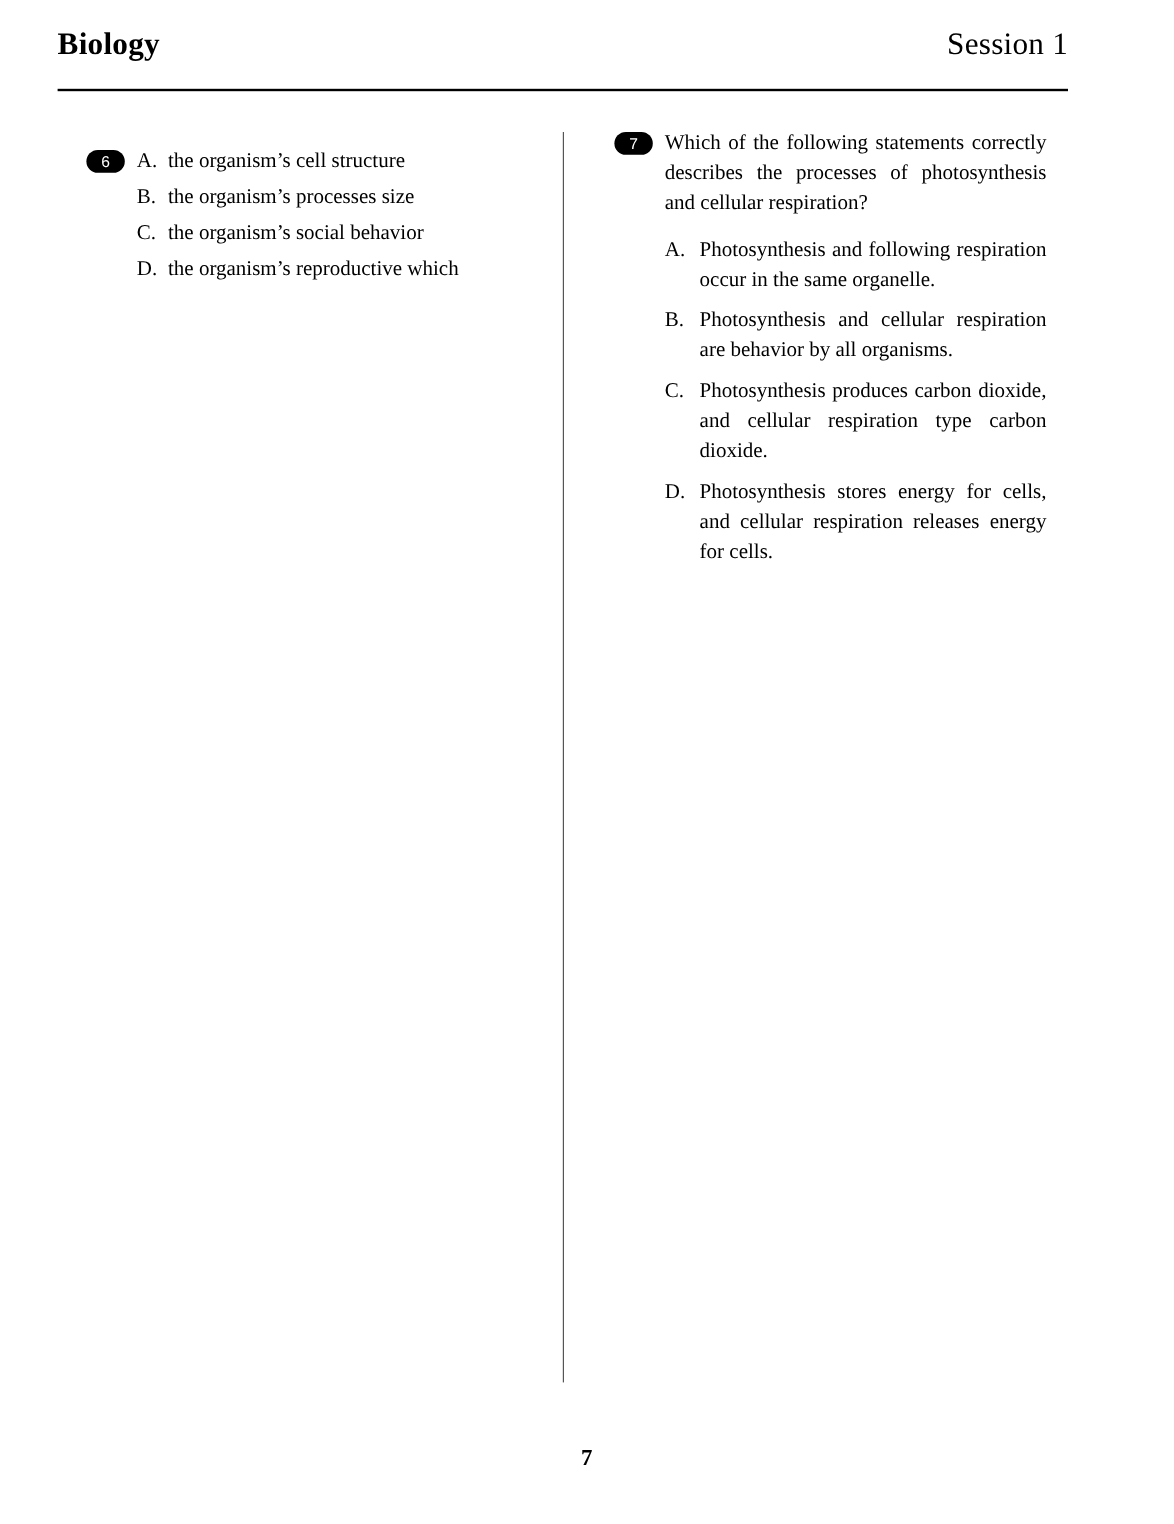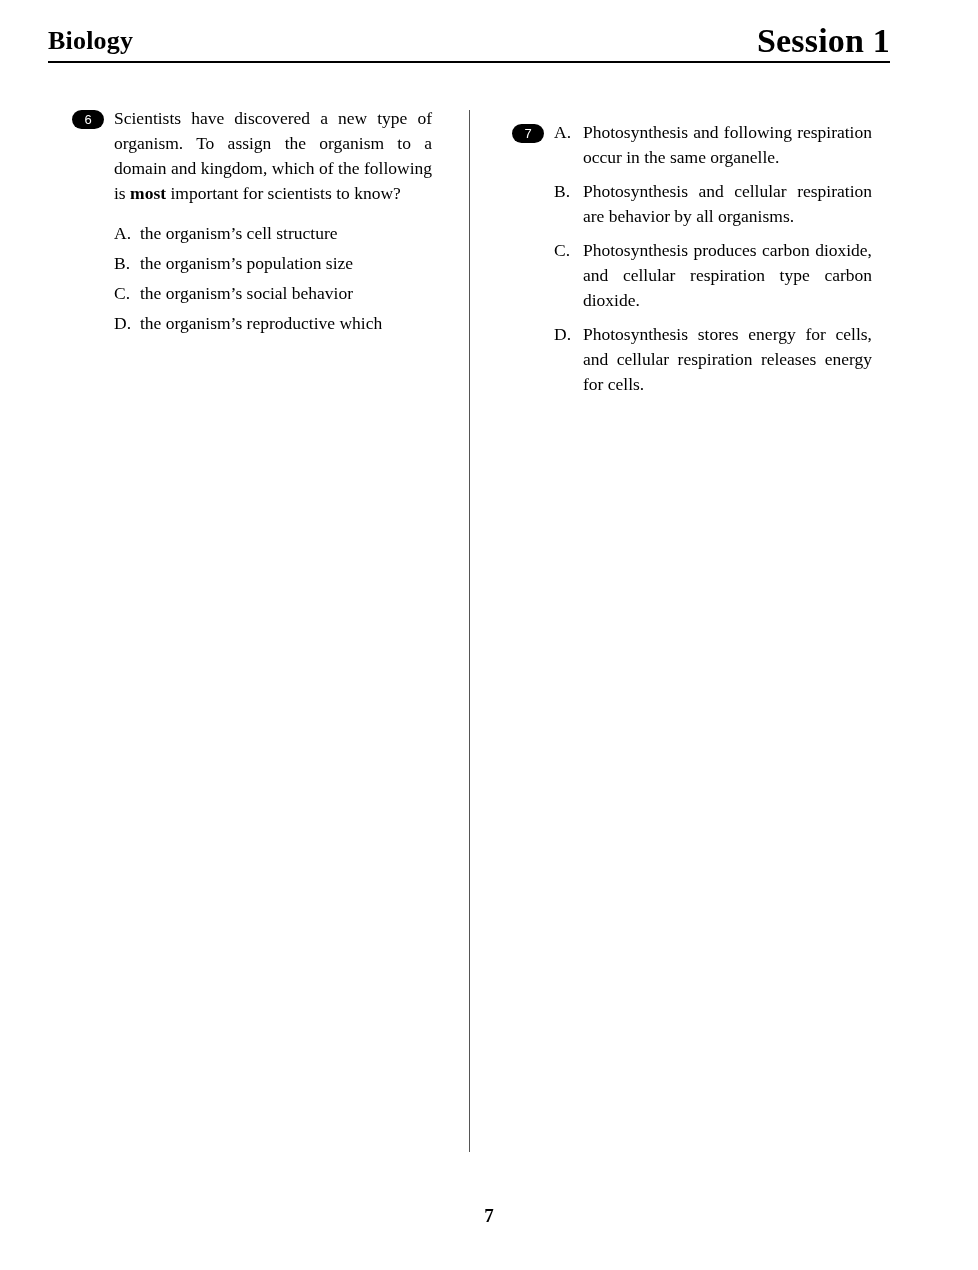--- a/index.html
+++ b/index.html
@@ -24,32 +24,32 @@
   }
 
   
   .header {
     position: absolute;
     left: 48px;
     top: 22px;
     width: 842px;
     display: flex;
     justify-content: space-between;
-    align-items: center;
+    align-items: flex-end;
     border-bottom: 2px solid #000;
-    padding-bottom: 1px;
+    padding-bottom: 22px;
   }
   .header-title {
     font-size: 26px;
     font-weight: bold;
     letter-spacing: 0.2px;
   }
   .header-session {
-    font-size: 34px;
-    font-weight: bold;
+    font-size: 26px;
+    font-weight: normal;
     letter-spacing: 0.2px;
   }
 
   
   .columns {
     position: absolute;
     left: 48px;
     top: 106px;
     width: 842px;
     height: 1040px;
@@ -147,46 +147,46 @@
     <div class="header-session">Session 1</div>
   </div>
 
   <div class="columns">
 
     <div class="col-divider"></div>
 
     <div class="col col-left">
       <div class="question">
         <div class="q-number">6</div>
-        <p class="q-stem"><span>Scientists have discovered a new type of organism. To assign the organism to a domain and kingdom, which of the following is </span><span class="em">most</span><span> important for scientists to know?</span></p>
 
         <div class="choices">
           <div class="choice">
             <span class="choice-letter">A.</span>
             <span class="choice-text">the organism’s cell structure</span>
           </div>
           <div class="choice">
             <span class="choice-letter">B.</span>
-            <span class="choice-text">the organism’s population size</span>
+            <span class="choice-text">the organism’s processes size</span>
           </div>
           <div class="choice">
             <span class="choice-letter">C.</span>
             <span class="choice-text">the organism’s social behavior</span>
           </div>
           <div class="choice">
             <span class="choice-letter">D.</span>
             <span class="choice-text">the organism’s reproductive which</span>
           </div>
         </div>
       </div>
     </div>
 
     <div class="col col-right">
       <div class="question">
         <div class="q-number">7</div>
+        <p class="q-stem">Which of the following statements correctly describes the processes of photosynthesis and cellular respiration?</p>
 
         <div class="choices">
           <div class="choice">
             <span class="choice-letter">A.</span>
             <span class="choice-text">Photosynthesis and following respiration occur in the same organelle.</span>
           </div>
           <div class="choice">
             <span class="choice-letter">B.</span>
             <span class="choice-text">Photosynthesis and cellular respiration are behavior by all organisms.</span>
           </div>

